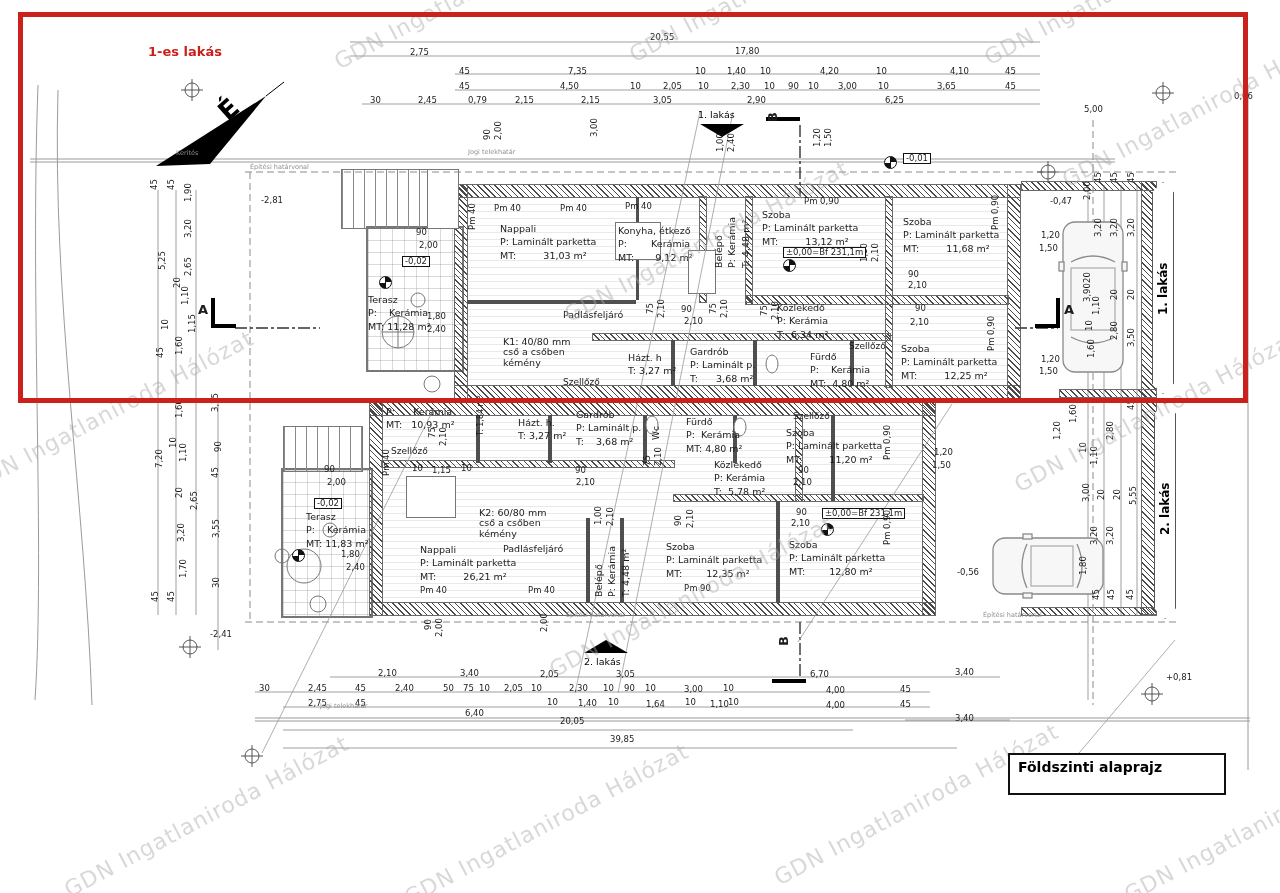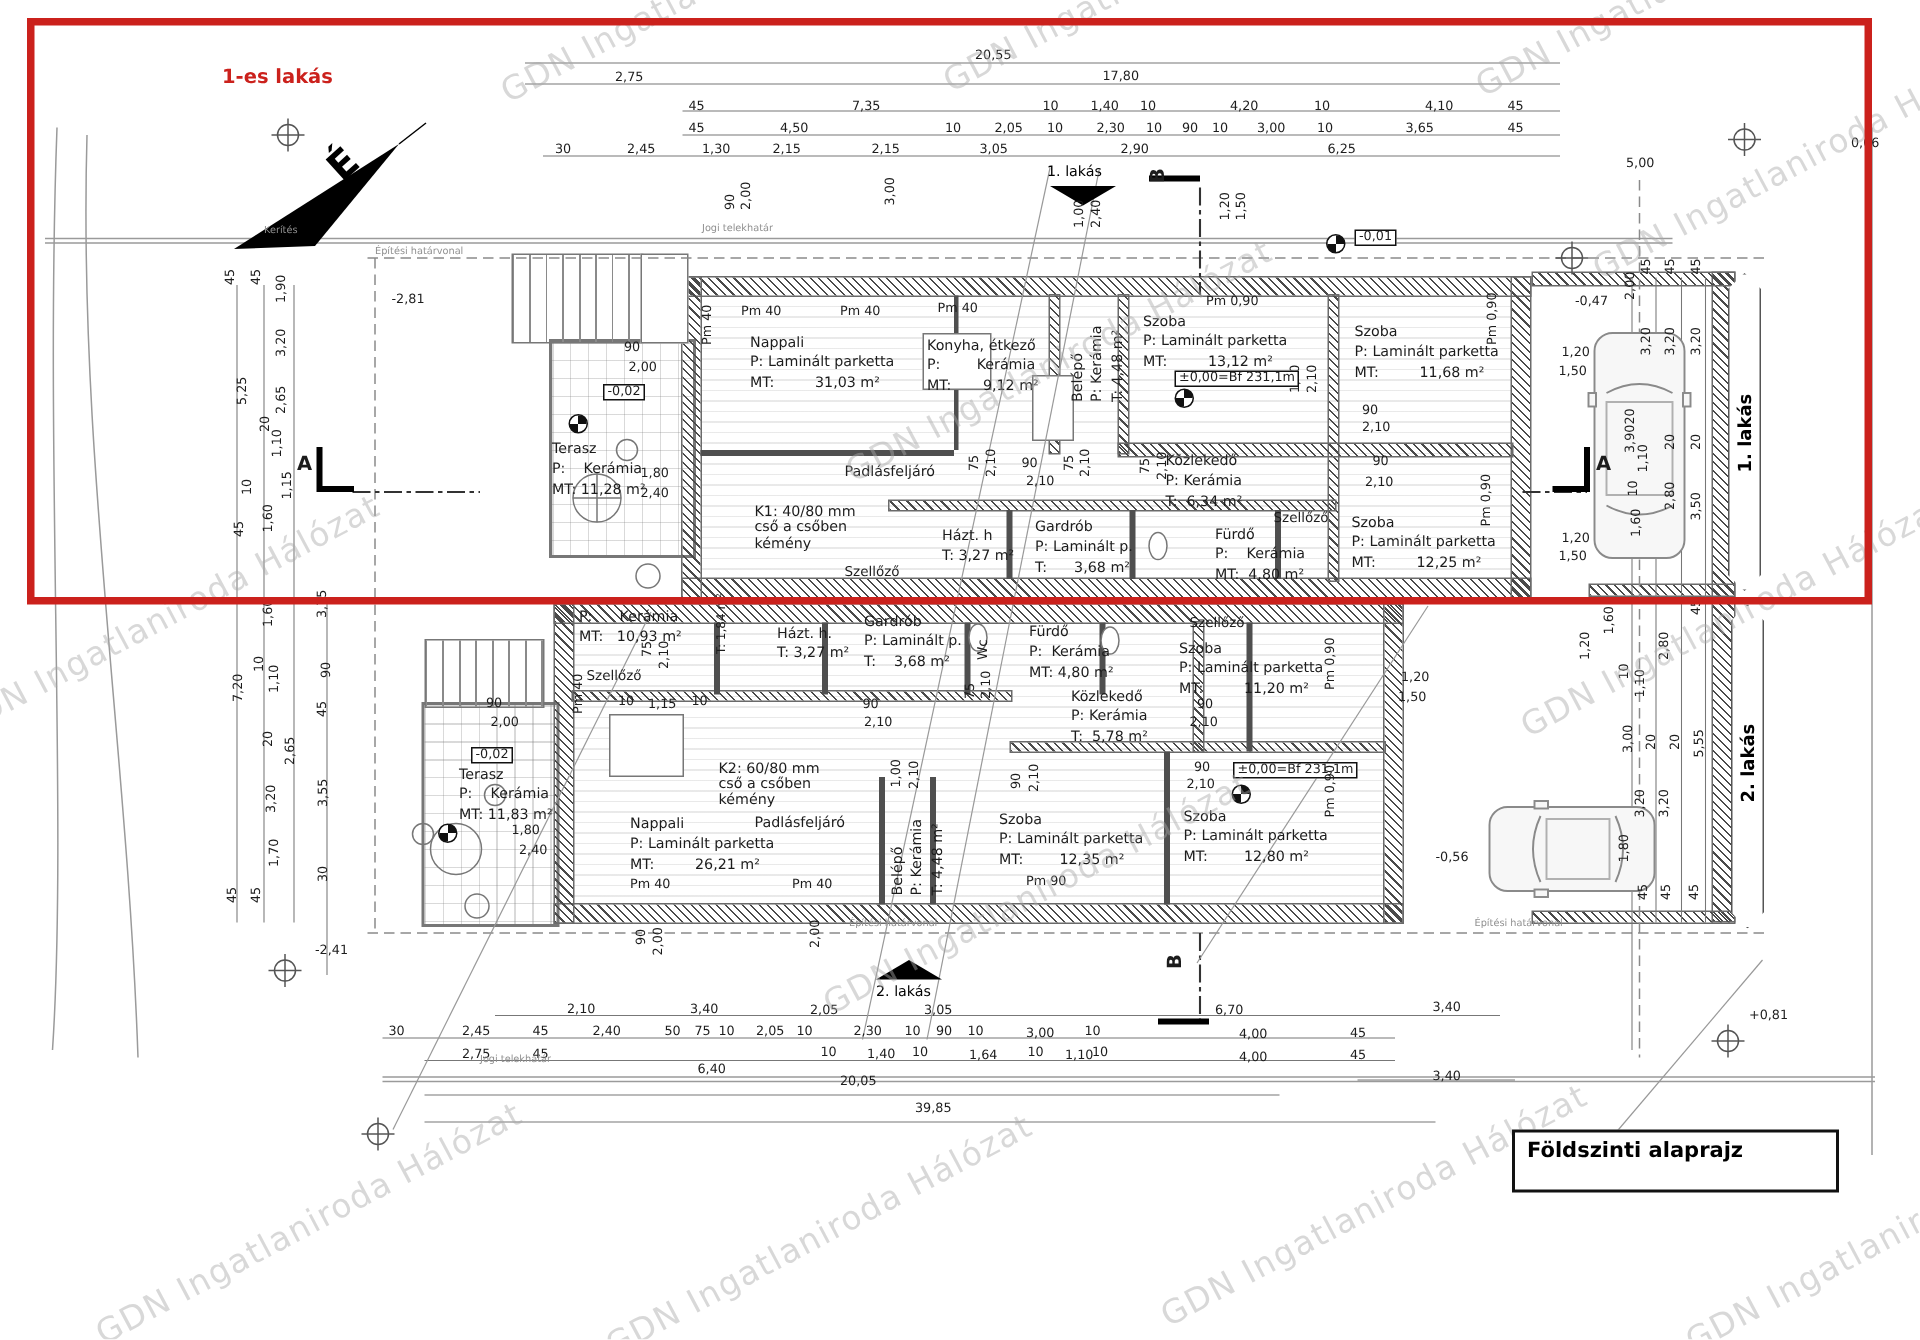--- a/index.html
+++ b/index.html
@@ -210,35 +210,35 @@
     <span class="lbl dim" style="left: 459px; top: 67px;">45</span>
     <span class="lbl dim" style="left: 568px; top: 67px;">7,35</span>
     <span class="lbl dim" style="left: 695px; top: 67px;">10</span>
     <span class="lbl dim" style="left: 727px; top: 67px;">1,40</span>
     <span class="lbl dim" style="left: 760px; top: 67px;">10</span>
     <span class="lbl dim" style="left: 820px; top: 67px;">4,20</span>
     <span class="lbl dim" style="left: 876px; top: 67px;">10</span>
     <span class="lbl dim" style="left: 950px; top: 67px;">4,10</span>
     <span class="lbl dim" style="left: 1005px; top: 67px;">45</span>
     <span class="lbl dim" style="left: 459px; top: 82px;">45</span>
-    <span class="lbl dim" style="left: 520px; top: 82px;">4,50</span>
+    <span class="lbl dim" style="left: 560px; top: 82px;">4,50</span>
     <span class="lbl dim" style="left: 630px; top: 82px;">10</span>
     <span class="lbl dim" style="left: 663px; top: 82px;">2,05</span>
     <span class="lbl dim" style="left: 698px; top: 82px;">10</span>
     <span class="lbl dim" style="left: 731px; top: 82px;">2,30</span>
     <span class="lbl dim" style="left: 764px; top: 82px;">10</span>
     <span class="lbl dim" style="left: 788px; top: 82px;">90</span>
     <span class="lbl dim" style="left: 808px; top: 82px;">10</span>
     <span class="lbl dim" style="left: 838px; top: 82px;">3,00</span>
     <span class="lbl dim" style="left: 878px; top: 82px;">10</span>
     <span class="lbl dim" style="left: 937px; top: 82px;">3,65</span>
     <span class="lbl dim" style="left: 1005px; top: 82px;">45</span>
     <span class="lbl dim" style="left: 370px; top: 96px;">30</span>
     <span class="lbl dim" style="left: 418px; top: 96px;">2,45</span>
-    <span class="lbl dim" style="left: 468px; top: 96px;">1,30</span>
+    <span class="lbl dim" style="left: 468px; top: 96px;">0,79</span>
     <span class="lbl dim" style="left: 515px; top: 96px;">2,15</span>
     <span class="lbl dim" style="left: 581px; top: 96px;">2,15</span>
     <span class="lbl dim" style="left: 653px; top: 96px;">3,05</span>
     <span class="lbl dim" style="left: 747px; top: 96px;">2,90</span>
     <span class="lbl dim" style="left: 885px; top: 96px;">6,25</span>
     <span class="lbl dim" style="left: 590px; top: 137px; transform: rotate(-90deg);">3,00</span>
     <span class="lbl dim" style="left: 483px; top: 140px; transform: rotate(-90deg);">90</span>
     <span class="lbl dim" style="left: 494px; top: 140px; transform: rotate(-90deg);">2,00</span>
     <span class="lbl dim" style="left: 716px; top: 152px; transform: rotate(-90deg);">1,00</span>
     <span class="lbl dim" style="left: 727px; top: 152px; transform: rotate(-90deg);">2,40</span>

